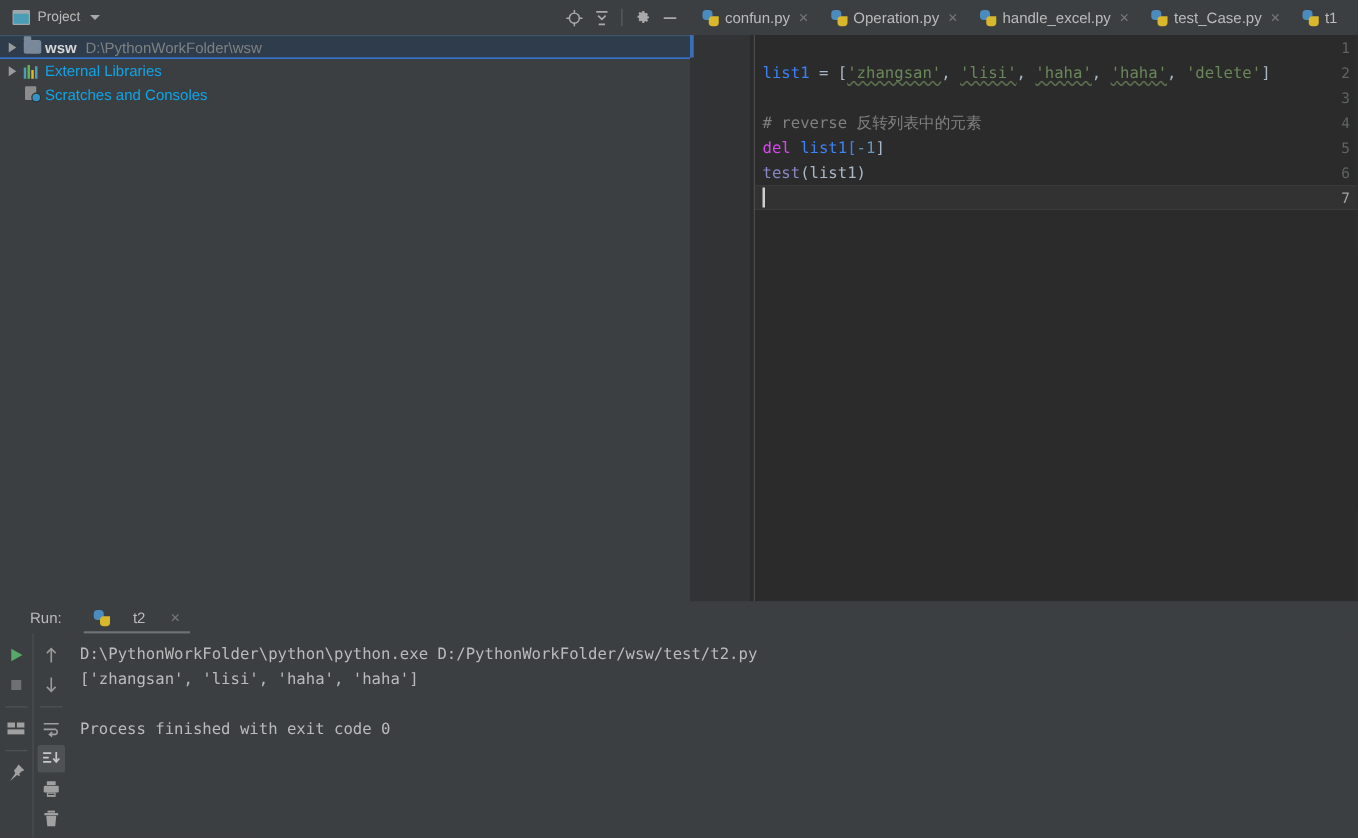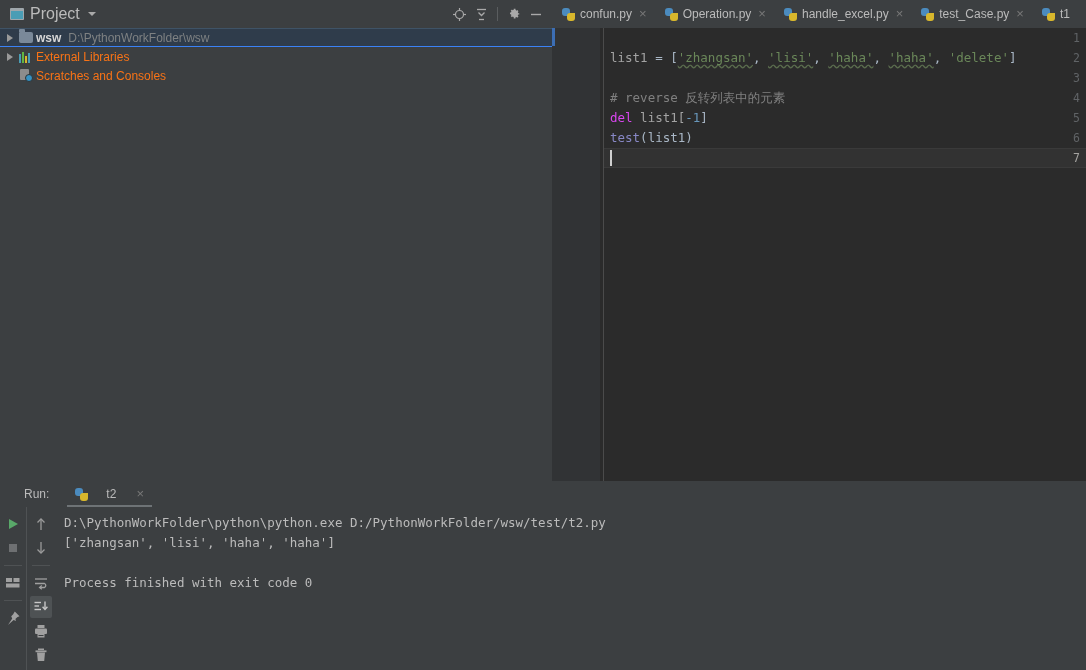--- a/index.html
+++ b/index.html
@@ -49,21 +49,21 @@
   }
   .win-icon {
     width: 14px; height: 12px;
     border: 1px solid #9FA7AC;
     border-top-width: 3px;
     box-sizing: border-box;
     background: #4A9DB5;
     border-radius: 1px;
   }
   .project-title-label {
-    font-size: 16px;
+    font-size: 11px;
     color: #BBBBBB;
   }
   .chevron-down {
     width: 0; height: 0;
     border-left: 4px solid transparent;
     border-right: 4px solid transparent;
     border-top: 4px solid #A9A9A9;
     margin-left: 2px;
   }
   .header-actions {
@@ -150,21 +150,21 @@
   }
   .scratch-icon .clk {
     position: absolute;
     right: 0px; bottom: 0px;
     width: 8px; height: 8px;
     border-radius: 50%;
     background: #3592C4;
     border: 1px solid #2E3436;
     box-sizing: border-box;
   }
-  .node-name { font-size: 12px; color: #f97316; }
+  .node-name { font-size: 12px; color: #0ea5e9; }
   .node-name.bold { font-weight: bold; color: #D6D6D6; }
   .node-path { font-size: 12px; color: #7E8182; margin-left: 4px; }
 
   
   .editor-area {
     position: absolute;
     left: 552px; top: 0;
     width: 534px;
     height: 481px;
     background: #2B2B2B;
@@ -273,21 +273,21 @@
     border-top: 1px solid #3A3A3A;
     border-bottom: 1px solid #3A3A3A;
     box-sizing: border-box;
   }
   .caret {
     position: absolute;
     left: 58px; top: 122px;
     width: 2px; height: 16px;
     background: #CFCFCF;
   }
-  .tok-var  { color: #a3a3a3; }
+  .tok-var  { color: #3b82f6; }
   .tok-op   { color: #A9B7C6; }
   .tok-str  { color: #6A8759; }
   .tok-kw   { color: #d946ef; }
   .tok-num  { color: #6897BB; }
   .tok-fn   { color: #8888C6; }
   .tok-cmt  { color: #808080; }
   .spell {
     text-decoration: underline;
     text-decoration-style: wavy;
     text-decoration-color: #5B6E4E;

